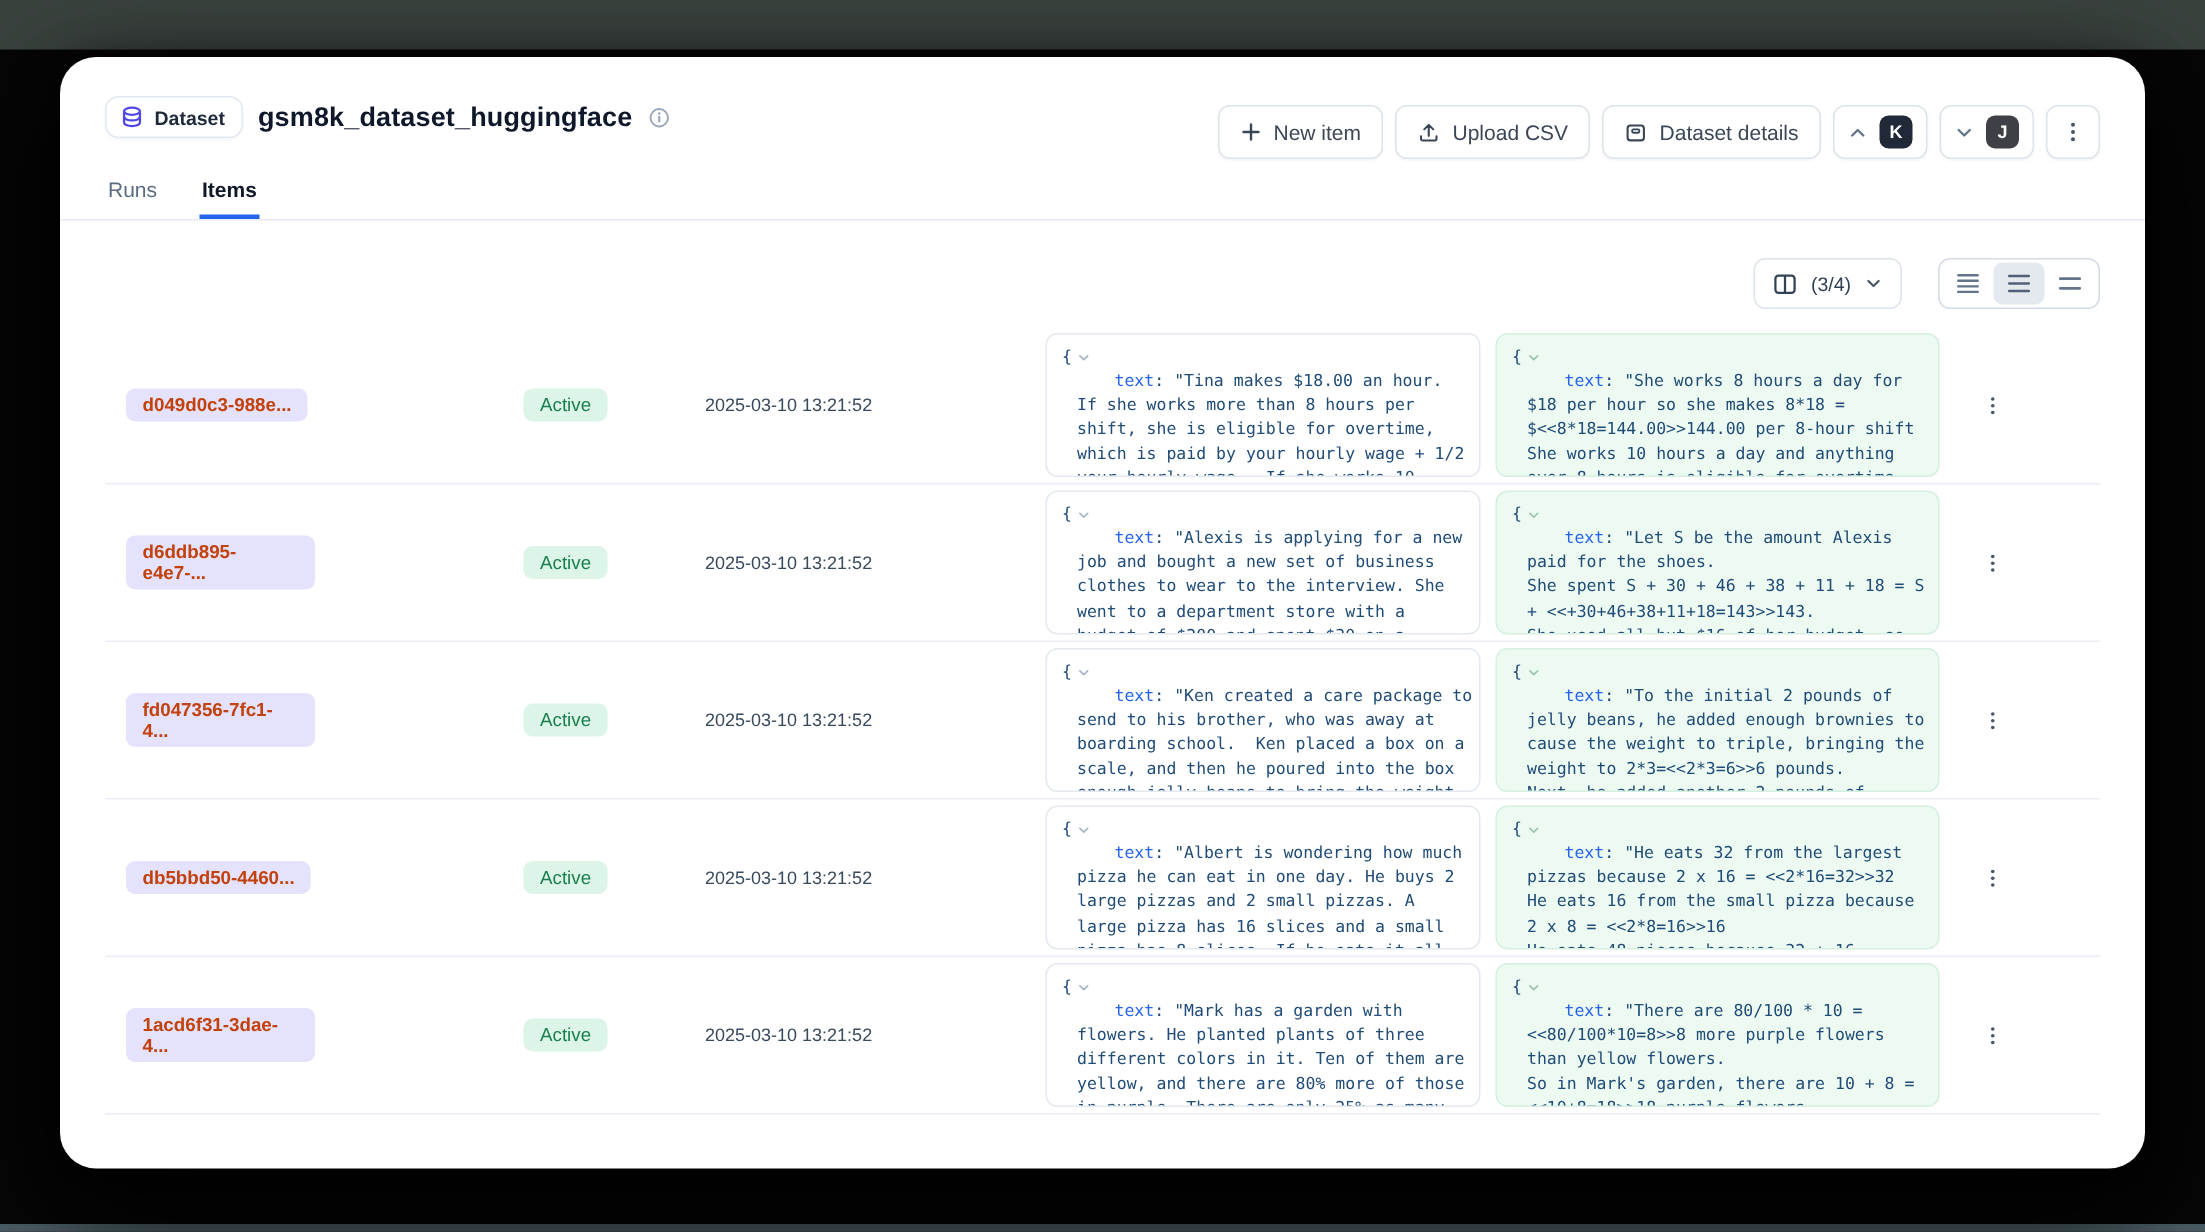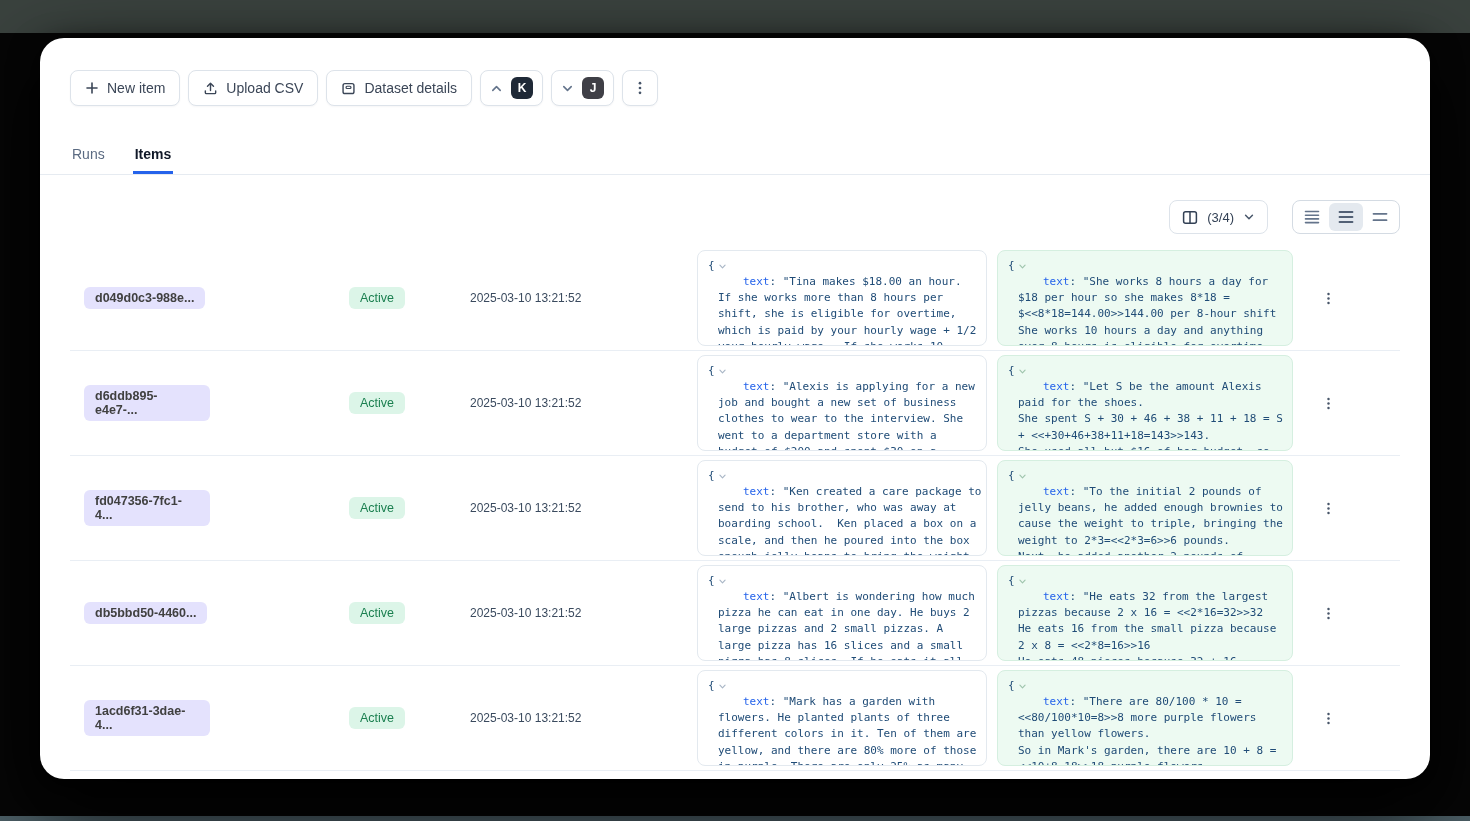--- a/index.html
+++ b/index.html
@@ -27,21 +27,21 @@
   .btn-square { padding:0 9px; }
   .avatar { width:22px; height:22px; border-radius:6px; display:flex; align-items:center;
             justify-content:center; color:#fff; font-size:12px; font-weight:700; }
   .avatar-k { background:#1f2937; }
   .avatar-j { background:#3f3f46; }
 
   
   .tabs { display:flex; gap:26px; margin:14px -30px 0 -30px; padding:0 30px;
           border-bottom:1px solid #e6ebf1; }
   .tab { font-size:14px; font-weight:500; color:#5b6b82; padding:6px 2px 9px 2px;
-         border-bottom:3px solid transparent; cursor:pointer;margin-top:28px; }
+         border-bottom:3px solid transparent; cursor:pointer; }
   .tab.active { color:#101828; font-weight:600; border-bottom-color:#2563eb; }
 
   
   .toolbar { display:flex; justify-content:flex-end; align-items:center; gap:24px; margin-top:25px; }
   .cols-btn { display:inline-flex; align-items:center; gap:9px; height:34px; padding:0 12px;
               border:1px solid #dde3ea; border-radius:8px; background:#fff; cursor:pointer;
               font-size:13px; font-weight:500; color:#334155; }
   .seg { display:inline-flex; align-items:center; height:34px; border:1px solid #d4dbe3;
          border-radius:8px; background:#fff; padding:2px; }
   .seg-item { width:34px; height:28px; display:flex; align-items:center; justify-content:center;
@@ -50,21 +50,21 @@
 
   
   .table { margin-top:12px; }
   .thead, .trow { display:grid; grid-template-columns:140px 139px 121px 227px 300px 303px 1fr;
                   align-items:center; }
   .thead { height:35px; border-top:1px solid #eef2f6; border-bottom:1px solid #e6ebf1;
            font-size:13px; font-weight:500; color:#49566b; }
   .th { display:flex; align-items:center; gap:5px; }
   .th:first-child, .trow > .td:first-child { padding-left:14px; }
   .trow { height:105px; border-bottom:1px solid #e9eef4; }
-  .id-pill { display:inline-block; padding:4px 11px; background:#e4e2fd; color:#404040;
+  .id-pill { display:inline-block; padding:4px 11px; background:#e4e2fd; color:#c2410c;
              border-radius:6px; font-size:12.5px; font-weight:700; cursor:pointer; }
   .status-pill { display:inline-block; padding:4px 11px; background:#dcf5e8; color:#1a7f4f;
                  border-radius:6px; font-size:12.5px; font-weight:500; }
   .created { font-size:12px; color:#3a4a5e; }
 
   .jsonbox { width:290px; height:96px; overflow:hidden; border:1px solid #e3e9ef; border-radius:8px;
              background:#fff; padding:7px 4px 0 10px; cursor:pointer;
              font-family:"DejaVu Sans Mono","Liberation Mono",monospace;
              font-size:11px; line-height:16.2px; color:#204c77; }
   .jsonbox.green { background:#edfaf2; border-color:#d5efe0; width:296px; }
@@ -76,20 +76,36 @@
 </style>
 </head>
 <body>
 
 <div class="bg-top"></div>
 <div class="bg-bottom"></div>
 
 <div class="card">
 
   <div class="hdr">
+    <div class="hdr-left">
+      <div class="ds-badge">
+        <svg width="16" height="16" viewBox="0 0 16 16" fill="none">
+          <ellipse cx="8" cy="4.2" rx="5.3" ry="2.4" stroke="#4f46e5" stroke-width="1.5"></ellipse>
+          <path d="M2.7 4.2v7.4c0 1.35 2.4 2.4 5.3 2.4s5.3-1.05 5.3-2.4V4.2" stroke="#4f46e5" stroke-width="1.5"></path>
+          <path d="M2.7 7.9c0 1.35 2.4 2.4 5.3 2.4s5.3-1.05 5.3-2.4" stroke="#4f46e5" stroke-width="1.5"></path>
+        </svg>
+        <span>Dataset</span>
+      </div>
+      <div class="page-title">gsm8k_dataset_huggingface</div>
+      <svg width="15" height="15" viewBox="0 0 16 16" fill="none">
+        <circle cx="8" cy="8" r="6.2" stroke="#9aa7b8" stroke-width="1.4"></circle>
+        <path d="M8 7.3v3.4" stroke="#9aa7b8" stroke-width="1.5" stroke-linecap="round"></path>
+        <circle cx="8" cy="5" r=".9" fill="#9aa7b8"></circle>
+      </svg>
+    </div>
     <div class="hdr-right">
       <button class="btn">
         <svg width="14" height="14" viewBox="0 0 14 14">
           <path d="M7 2v10M2 7h10" stroke="#3b4657" stroke-width="1.6" stroke-linecap="round"></path>
         </svg>
         <span>New item</span>
       </button>
       <button class="btn">
         <svg width="15" height="15" viewBox="0 0 16 16" fill="none">
           <path d="M8 10.2V2.8M4.8 5.6L8 2.4l3.2 3.2" stroke="#3b4657" stroke-width="1.5" stroke-linecap="round" stroke-linejoin="round"></path>

